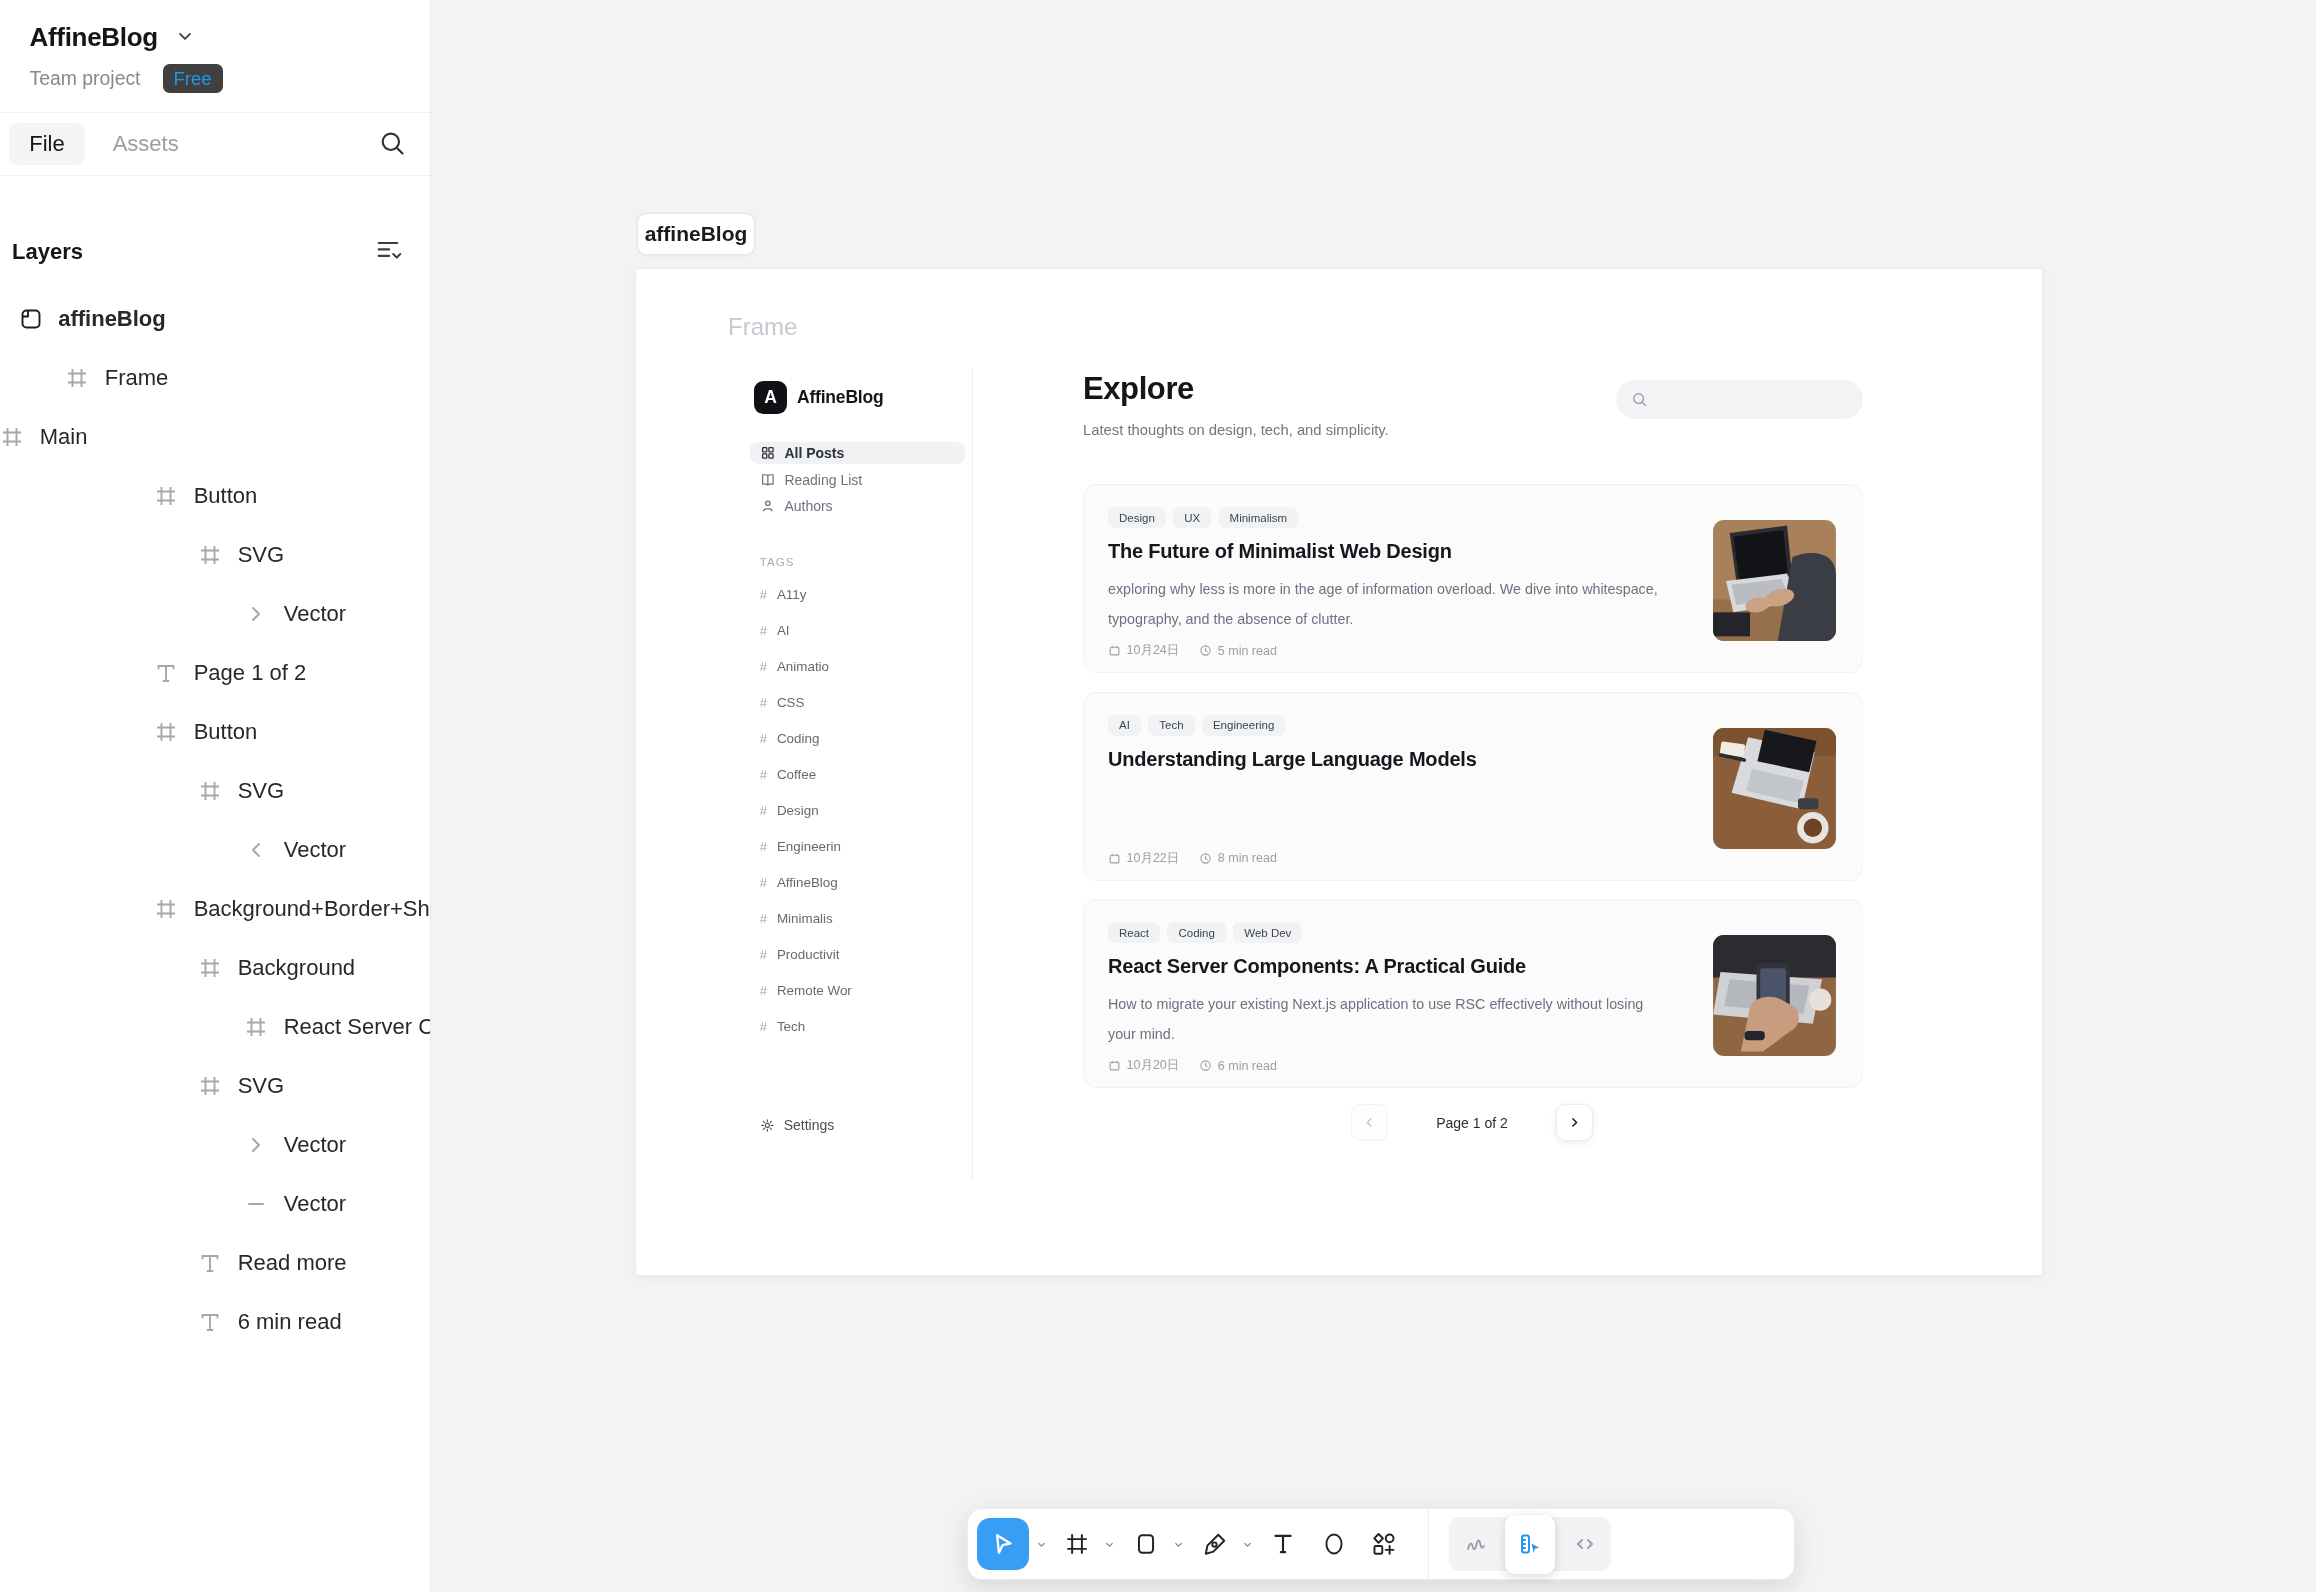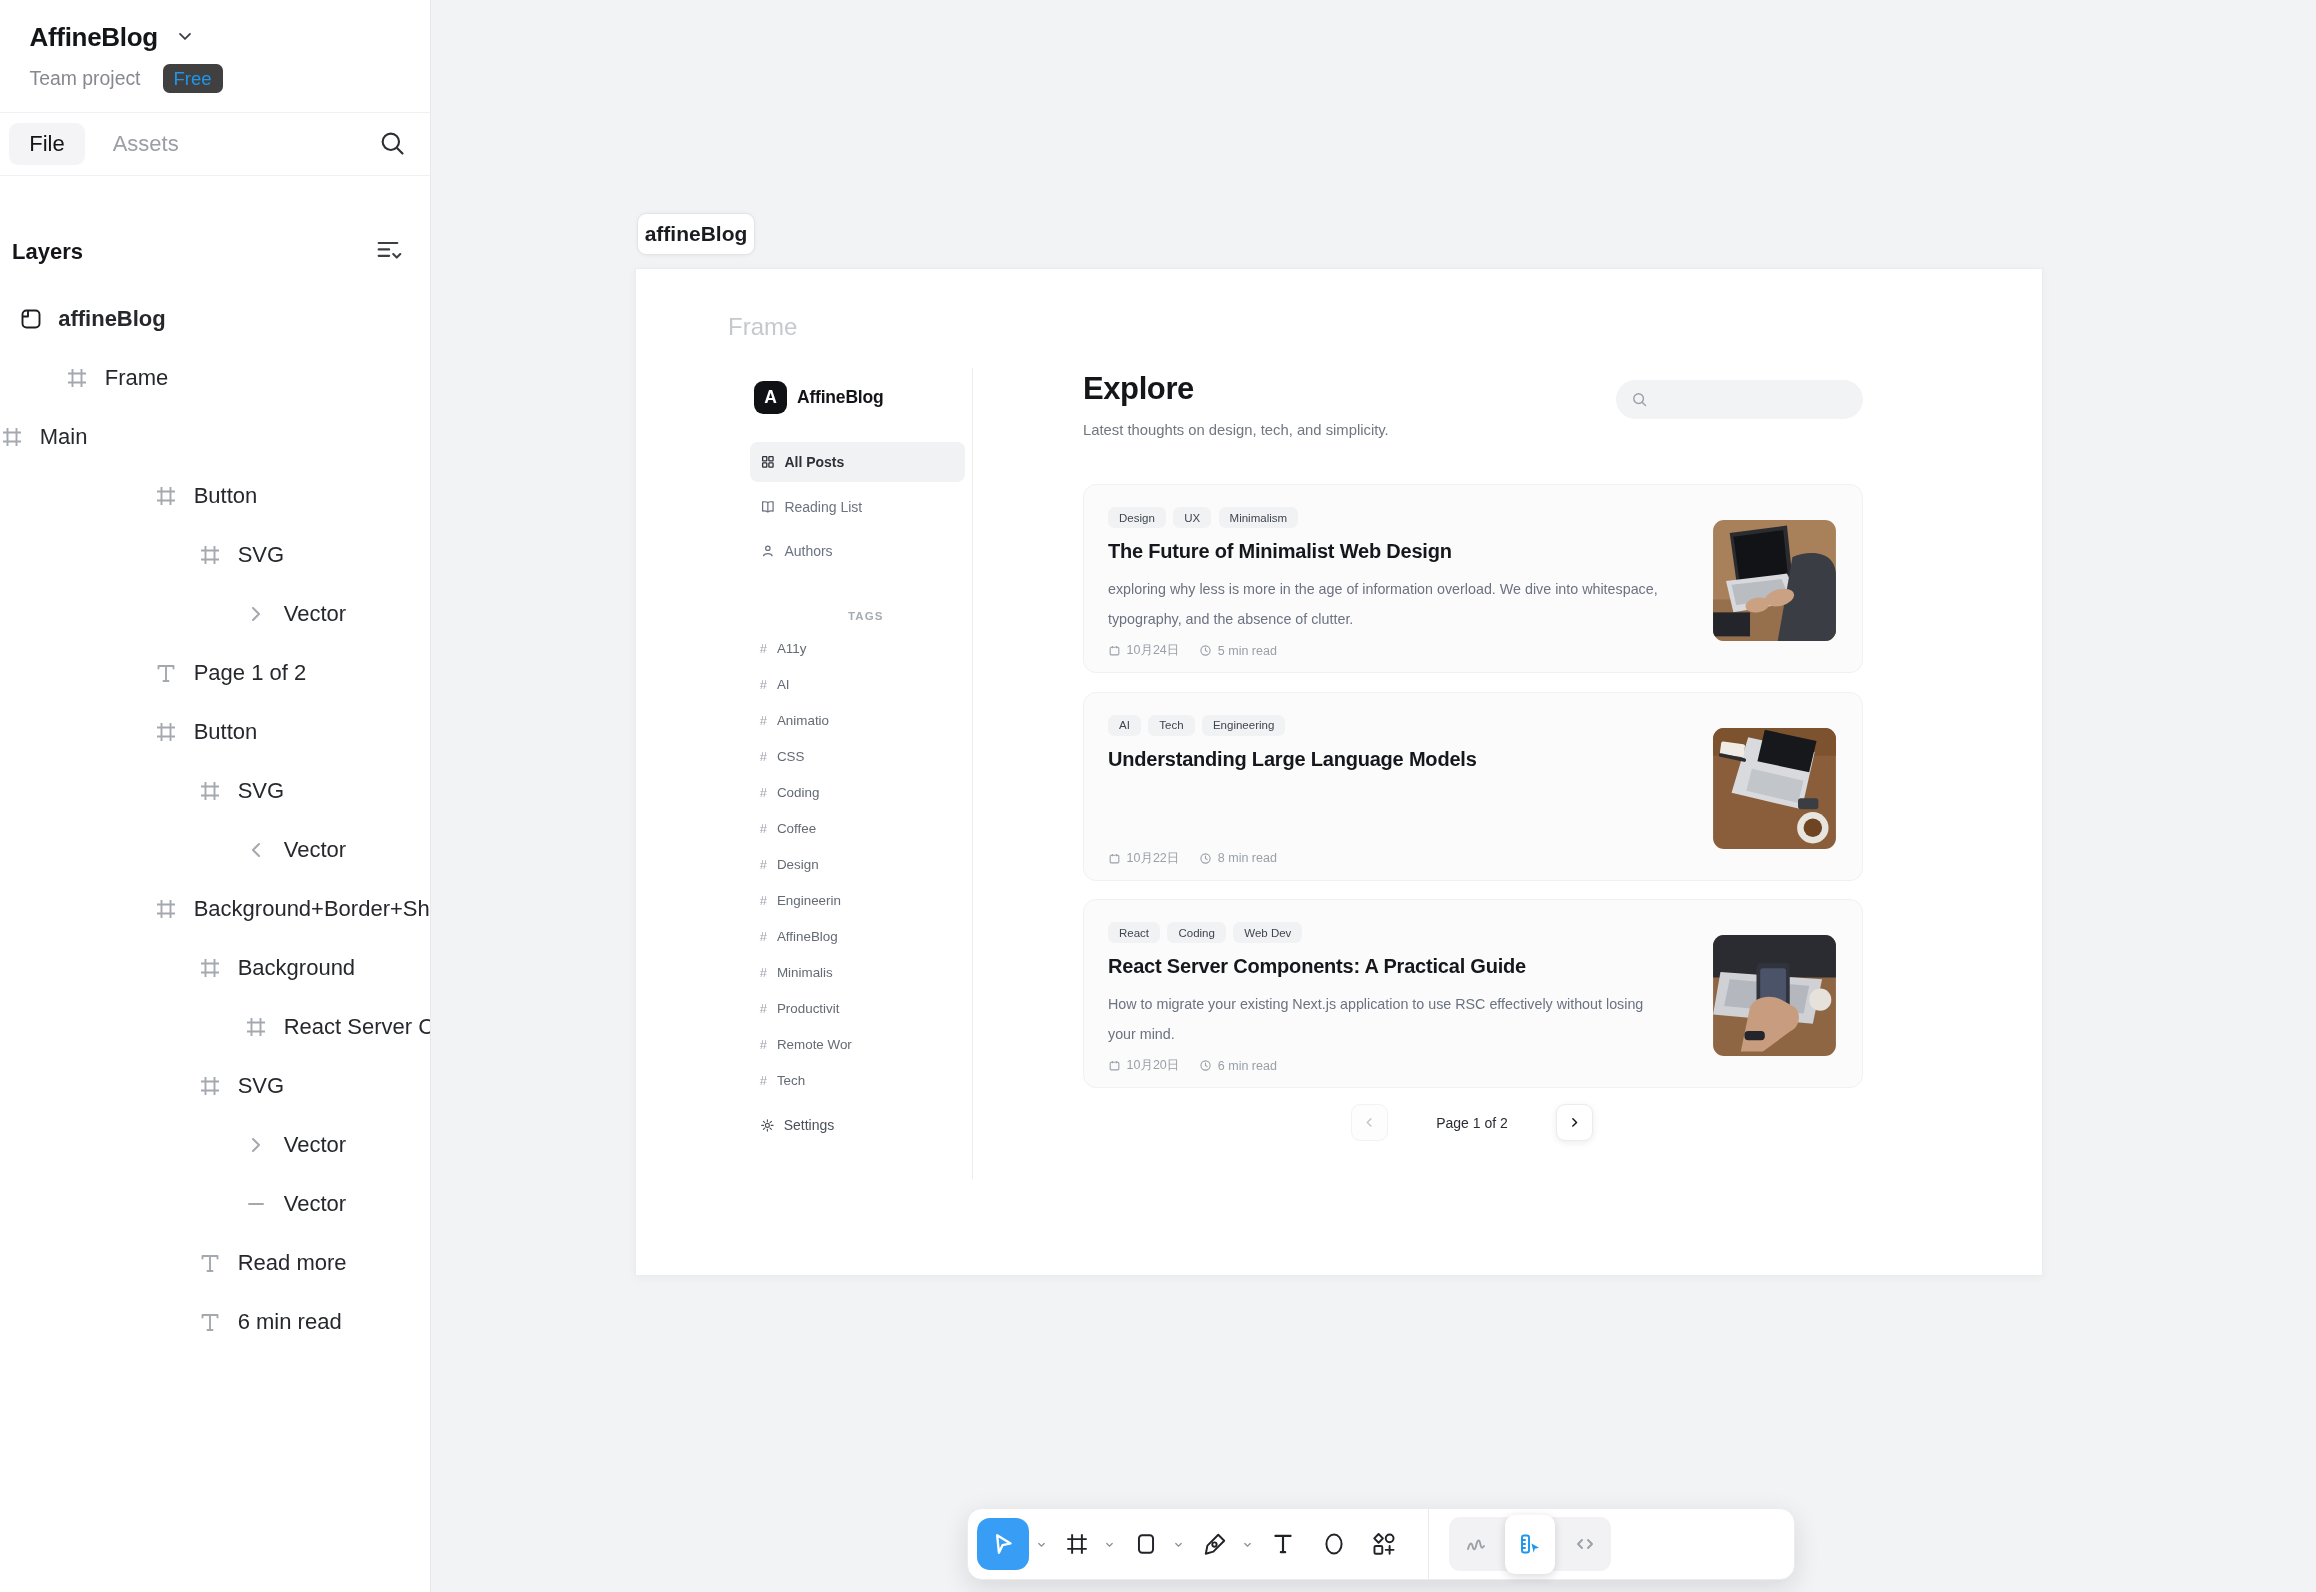--- a/index.html
+++ b/index.html
@@ -42,23 +42,23 @@
   .doc-chip { position:absolute; left:206px; top:213px; width:118px; height:42px; background:#fff; border:0.9px solid #e3e4e8; border-radius:9.2px; box-shadow:0 0.9px 3.7px rgba(0,0,0,.05); display:flex; align-items:center; justify-content:center; font-size:21px; font-weight:600; color:#1b1c20; }
   .frame { position:absolute; left:204px; top:268px; width:1408px; height:1008px; background:#ffffff; border:0.9px solid #ebecf0; box-shadow:0 1.8px 9.2px rgba(20,20,30,.04); }
   .frame-label { position:absolute; left:92px; top:44px; font-size:24px; color:#c5c9cf; }
 
   
   .m-nav { position:absolute; left:108px; top:99px; width:229px; height:811px; border-right:0.9px solid #ededf0; }
   .m-logo-row { display:flex; align-items:center; gap:10px; margin:13px 0 0 10px; }
   .m-logo { width:33px; height:33px; background:#0f1115; border-radius:9.2px; color:#fff; font-weight:700; font-size:17.5px; display:flex; align-items:center; justify-content:center; }
   .m-brand { font-size:17.5px; font-weight:700; color:#131419; letter-spacing:-0.2px; }
   .m-navlist { margin:28px 7.4px 0 5.5px; display:flex; flex-direction:column; gap:4.6px; }
-  .m-navitem { height:40px; border-radius:7.4px; display:flex; align-items:center; gap:9.2px; padding-left:10px; font-size:14px; color:#6b7280; }
+  .m-navitem { height:22px; border-radius:7.4px; display:flex; align-items:center; gap:9.2px; padding-left:10px; font-size:14px; color:#6b7280; }
   .m-navitem.active { background:#f1f2f4; color:#2d3138; font-weight:600; }
-  .m-tags-title { margin:39px 0 0 15.7px; font-size:11.5px; letter-spacing:1.1px; color:#a7abb2; font-weight:700;text-align:center; }
+  .m-tags-title { margin:39px 0 0 15.7px; font-size:11.5px; letter-spacing:1.1px; color:#a7abb2; font-weight:400; }
   .m-taglist { margin:14px 0 0 15.7px; display:flex; flex-direction:column; gap:12px; }
   .m-tag { display:flex; align-items:center; gap:10px; font-size:13.4px; color:#646b74; height:24px; }
   .m-tag .hash { color:#a2a7ae; font-size:13px; }
   .m-settings { position:absolute; left:15.7px; top:749px; display:flex; align-items:center; gap:9.2px; font-size:14px; color:#4b5158; }
 
   
   .m-title { position:absolute; left:447px; top:102px; font-size:31px; font-weight:700; color:#15161a; letter-spacing:-0.4px; }
   .m-subtitle { position:absolute; left:447px; top:153px; font-size:14.8px; color:#707780; }
   .m-search { position:absolute; left:980px; top:111px; width:247px; height:39px; background:#f1f3f5; border-radius:19.4px; display:flex; align-items:center; padding-left:14.8px; }
   .m-cards { position:absolute; left:447px; top:215px; width:780px; }

